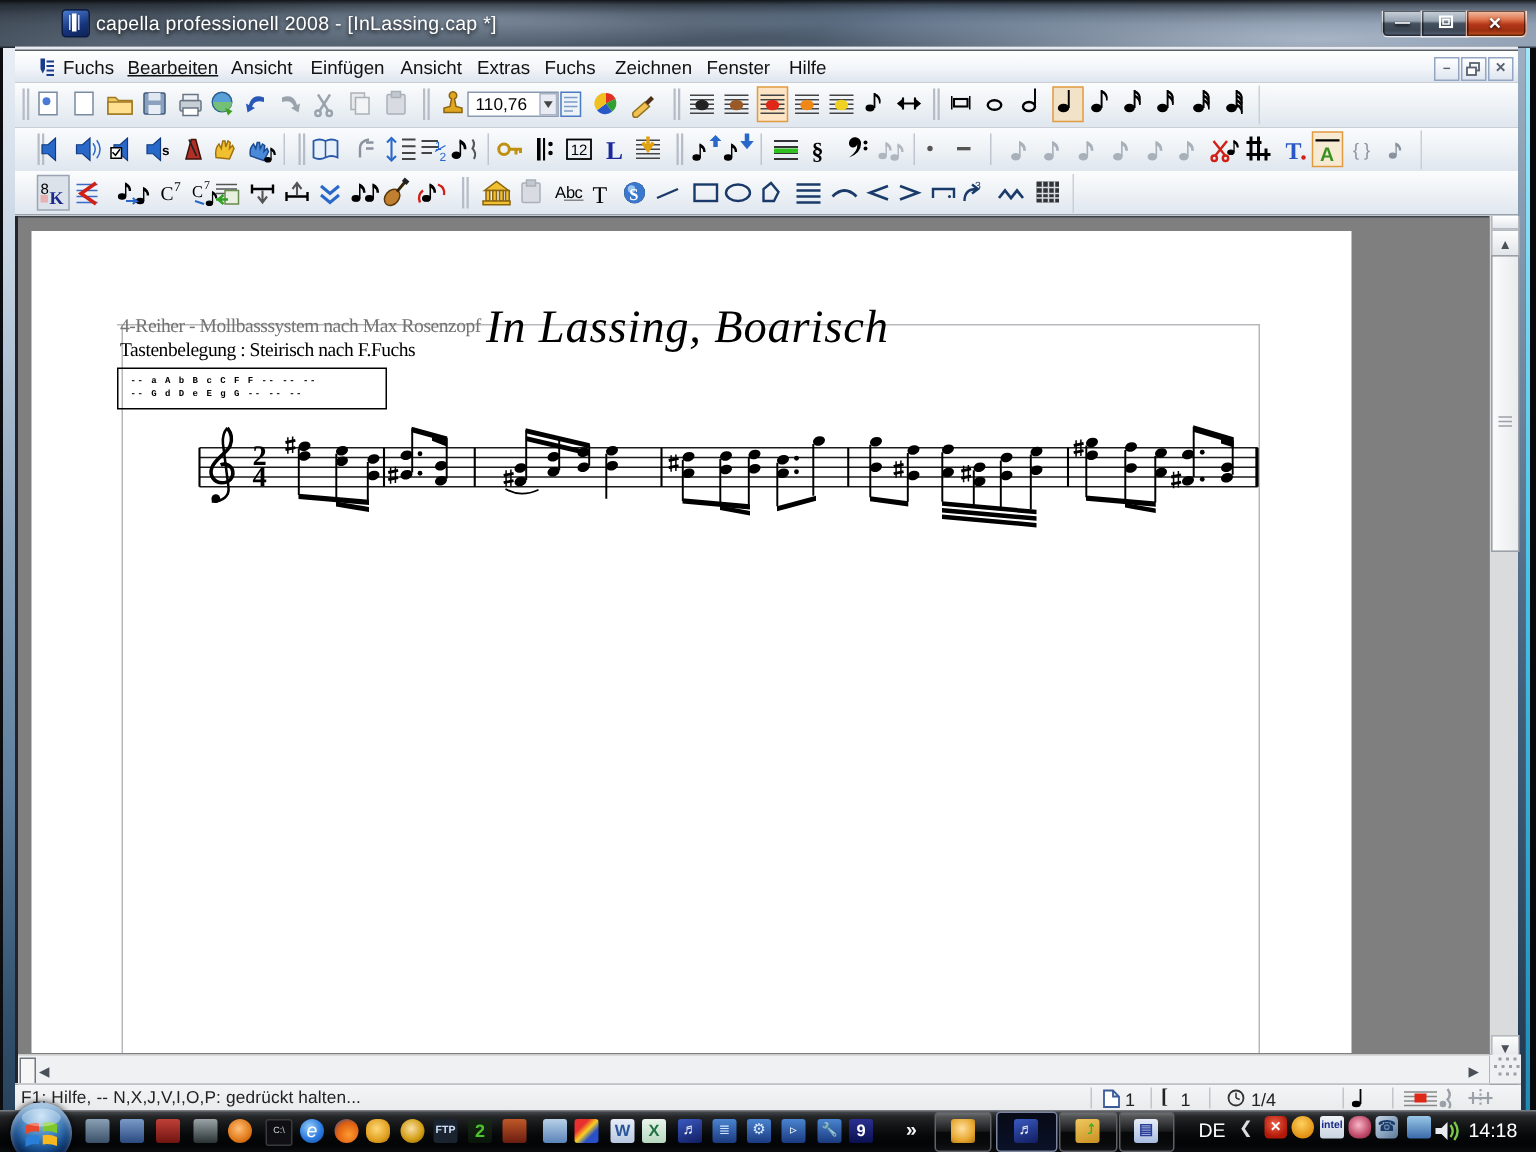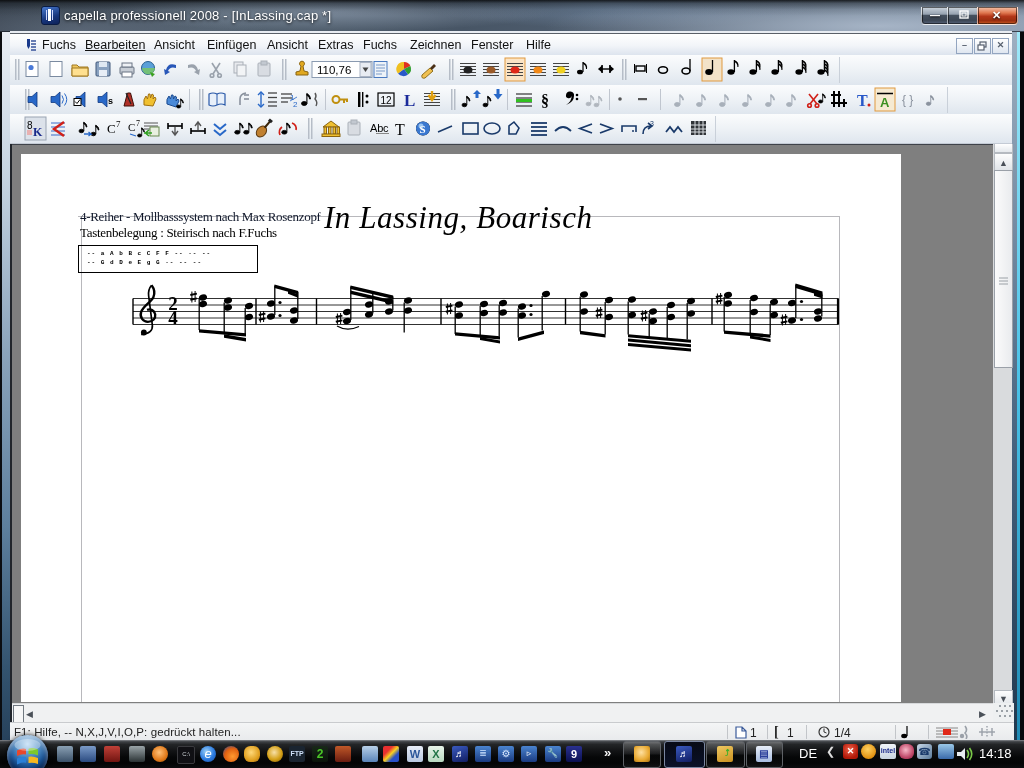--- a/index.html
+++ b/index.html
@@ -579,21 +579,21 @@
           <line x1="693" y1="7" x2="693" y2="21"></line>
         </g>
         <rect x="705" y="2" width="1" height="26" fill="#c9d0d9"></rect>
       </svg>
     </div>
  <div class="abs" id="docarea">
    <div id="page">
      <div style="position:absolute;left:57px;top:62px;width:762px;height:1px;background:#b8b8bc;"></div>
      <div style="position:absolute;left:60px;top:62px;width:1px;height:486px;background:#b8b8bc;"></div>
      <div style="position:absolute;left:818px;top:62px;width:1px;height:486px;background:#b8b8bc;"></div>
-     <div style="position:absolute;left:59px;top:55px;font-family:'Liberation Serif',serif;font-size:13px;color:#0f172a;white-space:nowrap;letter-spacing:-0.3px;">4-Reiher - Mollbasssystem nach Max Rosenzopf</div>
+     <div style="position:absolute;left:59px;top:55px;font-family:'Liberation Serif',serif;font-size:13px;color:#737373;white-space:nowrap;letter-spacing:-0.3px;">4-Reiher - Mollbasssystem nach Max Rosenzopf</div>
      <div style="position:absolute;left:303px;top:46px;font-family:'Liberation Serif',serif;font-style:italic;font-size:31px;letter-spacing:0.55px;color:#000;white-space:nowrap;">In Lassing, Boarisch</div>
      <div style="position:absolute;left:59px;top:71px;font-family:'Liberation Serif',serif;font-size:13px;color:#000;white-space:nowrap;letter-spacing:-0.3px;">Tastenbelegung : Steirisch nach F.Fuchs</div>
      <div style="position:absolute;left:57px;top:91px;width:178px;height:26px;border:1px solid #000;">
        <div style="position:absolute;left:8px;top:4px;font-family:'Liberation Mono',monospace;font-size:6px;font-weight:bold;letter-spacing:1px;white-space:nowrap;">-- a A b B c C F F -- -- --</div>
        <div style="position:absolute;left:8px;top:13px;font-family:'Liberation Mono',monospace;font-size:6px;font-weight:bold;letter-spacing:1px;white-space:nowrap;">-- G d D e E g G -- -- --</div>
      </div>
      <svg id="music" style="position:absolute;left:100px;top:120px;" width="740" height="90" viewBox="0 0 740 90">
           <line x1="12" y1="24.5" x2="717.5" y2="24.5" stroke="#1a1a1a" stroke-width="0.9"></line>
           <line x1="12" y1="31.0" x2="717.5" y2="31.0" stroke="#1a1a1a" stroke-width="0.9"></line>
           <line x1="12" y1="37.5" x2="717.5" y2="37.5" stroke="#1a1a1a" stroke-width="0.9"></line>

